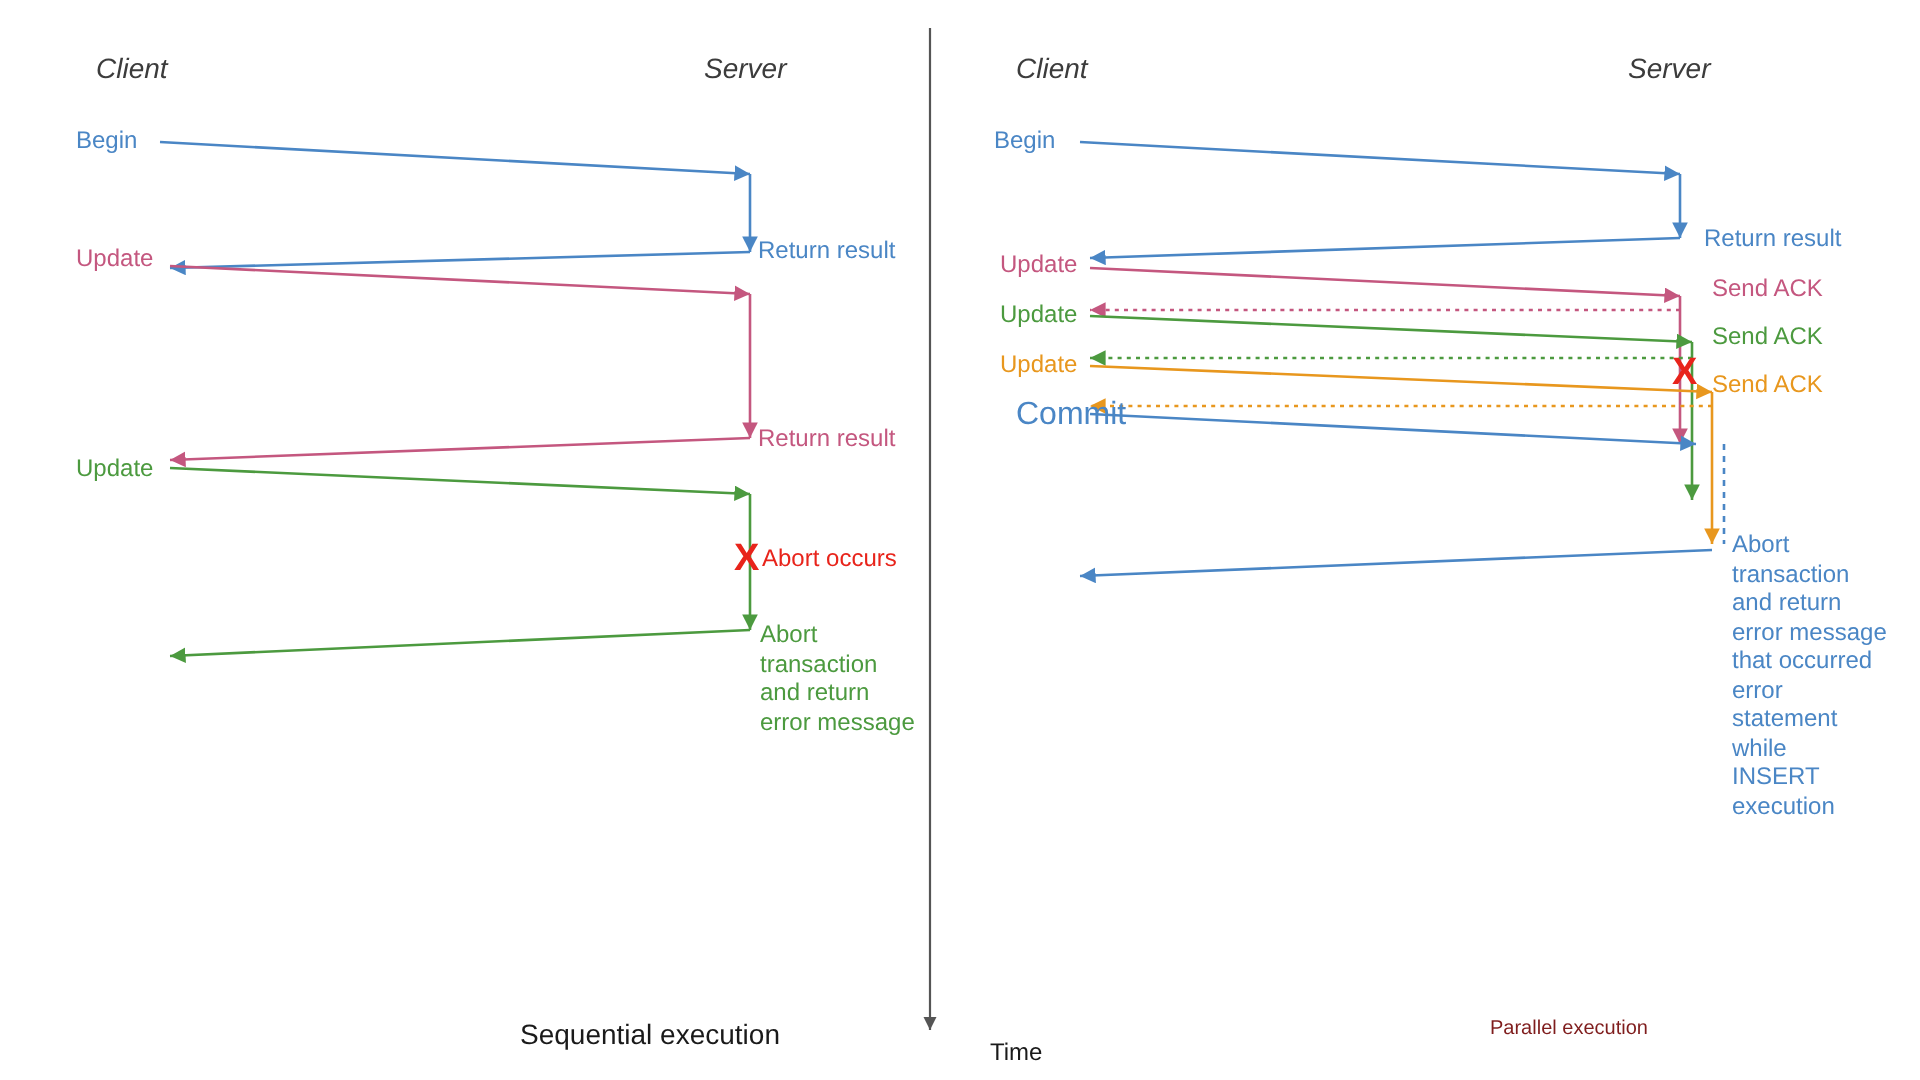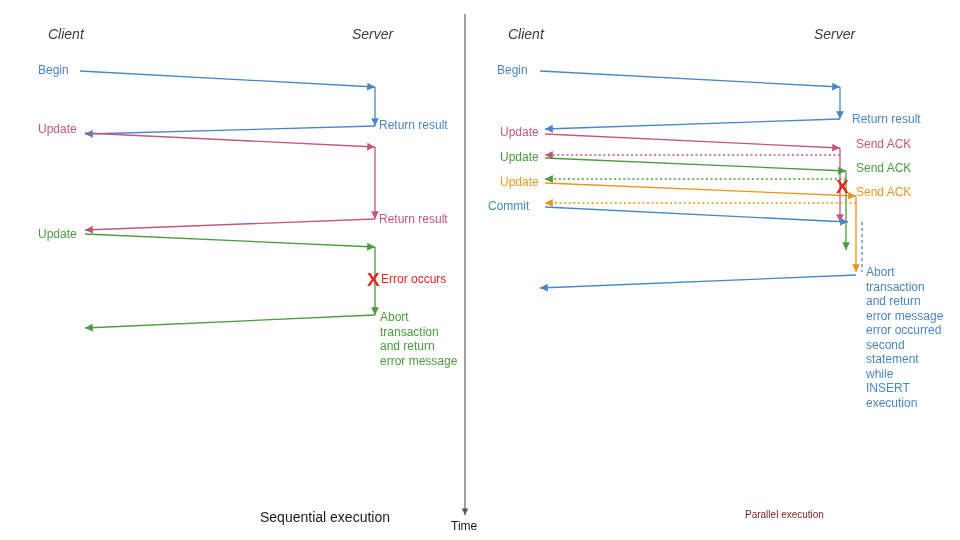--- a/index.html
+++ b/index.html
@@ -3,21 +3,21 @@
 <meta charset="utf-8">
 <style>
   html,body{margin:0;padding:0;background:#ffffff;}
   body{width:960px;height:540px;overflow:hidden;
        font-family:"Liberation Sans","DejaVu Sans",sans-serif;}
   #stage{position:relative;width:960px;height:540px;background:#fff;}
   svg{position:absolute;left:0;top:0;width:960px;height:540px;}
   .lane-title{font-style:italic;font-size:14px;fill:#3c3c3c;}
   .msg{font-size:12px;text-align:right;}
   .caption{font-size:14px;fill:#1a1a1a;margin-left:29px;}
-  .axis-label{font-size:12px;fill:#1a1a1a;}
+  .axis-label{font-size:12px;fill:#1a1a1a;margin-left:44px;}
   .errlbl{font-size:12px;fill:#e8241b;}
   .errx{font-size:19px;font-weight:bold;fill:#e8241b;}
 </style>
 </head>
 <body>
 
 <div id="stage">
   <svg viewBox="0 0 960 540">
     <defs>
       <marker id="ah-blue" markerWidth="7" markerHeight="7" refX="6" refY="3" orient="auto">
@@ -68,47 +68,47 @@
   <div id="text-root">
       <div class="axis-label" style="position: absolute; white-space: nowrap; left: 451px; top: 519px; color: rgb(26, 26, 26);">Time</div>
       <div class="lane-title" style="position: absolute; white-space: nowrap; left: 48px; top: 26px; color: rgb(60, 60, 60); font-style: italic; font-size: 14px;">Client</div>
       <div class="lane-title" style="position: absolute; white-space: nowrap; left: 352px; top: 26px; color: rgb(60, 60, 60); font-style: italic; font-size: 14px;">Server</div>
       <div class="msg" style="position: absolute; white-space: nowrap; left: 38px; top: 63px; color: rgb(74, 134, 197); font-size: 12px;">Begin</div>
       <div class="msg" style="position: absolute; white-space: nowrap; left: 379px; top: 118px; color: rgb(74, 134, 197); font-size: 12px;">Return result</div>
       <div class="msg" style="position: absolute; white-space: nowrap; left: 38px; top: 122px; color: rgb(196, 87, 127); font-size: 12px;">Update</div>
       <div class="msg" style="position: absolute; white-space: nowrap; left: 379px; top: 212px; color: rgb(196, 87, 127); font-size: 12px;">Return result</div>
       <div class="msg" style="position: absolute; white-space: nowrap; left: 38px; top: 227px; color: rgb(76, 154, 63); font-size: 12px;">Update</div>
       <div class="errx" style="position: absolute; white-space: nowrap; left: 367px; top: 269px; color: rgb(232, 36, 27); font-size: 19px; font-weight: bold;">X</div>
-      <div class="errlbl" style="position: absolute; white-space: nowrap; left: 381px; top: 272px; color: rgb(232, 36, 27); font-size: 12px;">Error occurs</div>
+      <div class="errlbl" style="position: absolute; white-space: nowrap; left: 381px; top: 272px; color: rgb(232, 36, 27); font-size: 12px;">Abort occurs</div>
       <div style="position: absolute; left: 380px; top: 310px; color: rgb(76, 154, 63); font-size: 12px; line-height: 14.5px; width: 86px;">
         <div>Abort</div>
         <div>transaction</div>
         <div>and return</div>
         <div>error message</div>
       </div>
       <div class="caption" style="position: absolute; white-space: nowrap; left: 231px; top: 509px; color: rgb(26, 26, 26); font-size: 14px;">Sequential execution</div>
       <div class="lane-title" style="position: absolute; white-space: nowrap; left: 508px; top: 26px; color: rgb(60, 60, 60); font-style: italic; font-size: 14px;">Client</div>
       <div class="lane-title" style="position: absolute; white-space: nowrap; left: 814px; top: 26px; color: rgb(60, 60, 60); font-style: italic; font-size: 14px;">Server</div>
       <div class="msg" style="position: absolute; white-space: nowrap; left: 497px; top: 63px; color: rgb(74, 134, 197); font-size: 12px;">Begin</div>
       <div class="msg" style="position: absolute; white-space: nowrap; left: 852px; top: 112px; color: rgb(74, 134, 197); font-size: 12px;">Return result</div>
       <div class="msg" style="position: absolute; white-space: nowrap; left: 500px; top: 125px; color: rgb(196, 87, 127); font-size: 12px;">Update</div>
       <div class="msg" style="position: absolute; white-space: nowrap; left: 856px; top: 137px; color: rgb(196, 87, 127); font-size: 12px;">Send ACK</div>
       <div class="msg" style="position: absolute; white-space: nowrap; left: 500px; top: 150px; color: rgb(76, 154, 63); font-size: 12px;">Update</div>
       <div class="msg" style="position: absolute; white-space: nowrap; left: 856px; top: 161px; color: rgb(76, 154, 63); font-size: 12px;">Send ACK</div>
       <div class="msg" style="position: absolute; white-space: nowrap; left: 500px; top: 175px; color: rgb(232, 151, 30); font-size: 12px;">Update</div>
       <div class="msg" style="position: absolute; white-space: nowrap; left: 856px; top: 185px; color: rgb(232, 151, 30); font-size: 12px;">Send ACK</div>
-      <div class="msg" style="position: absolute; white-space: nowrap; left: 488px; top: 199px; color: rgb(74, 134, 197); font-size: 12px;">Commit</div>
+      <div class="msg" style="position: absolute; white-space: nowrap; left: 508px; top: 199px; color: rgb(74, 134, 197); font-size: 16px;">Commit</div>
       <div class="errx" style="position: absolute; white-space: nowrap; left: 836px; top: 176px; color: rgb(232, 36, 27); font-size: 19px; font-weight: bold;">X</div>
       <div style="position: absolute; left: 866px; top: 265px; color: rgb(74, 134, 197); font-size: 12px; line-height: 14.5px; width: 86px;">
         <div>Abort</div>
         <div>transaction</div>
         <div>and return</div>
         <div>error message</div>
-        <div>error occurred</div>
-        <div>second</div>
+        <div>that occurred</div>
+        <div>error</div>
         <div>statement</div>
         <div>while</div>
         <div>INSERT</div>
         <div>execution</div>
       </div>
       <div class="caption" style="position: absolute; white-space: nowrap; left: 716px; top: 509px; color: #7f1d1d; font-size: 10px;">Parallel execution</div>
     </div>
 </div>
 
 </body></html>

